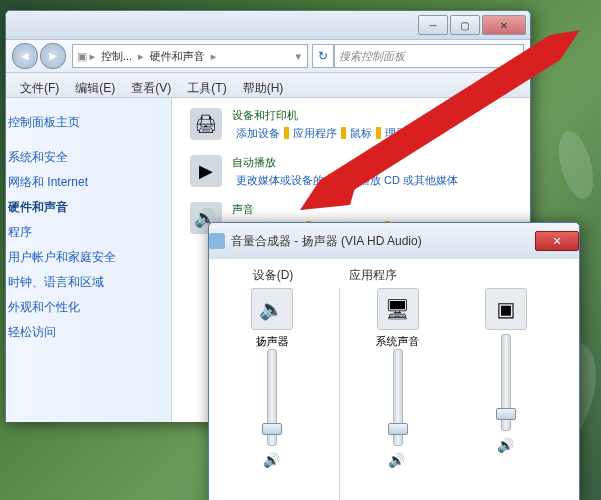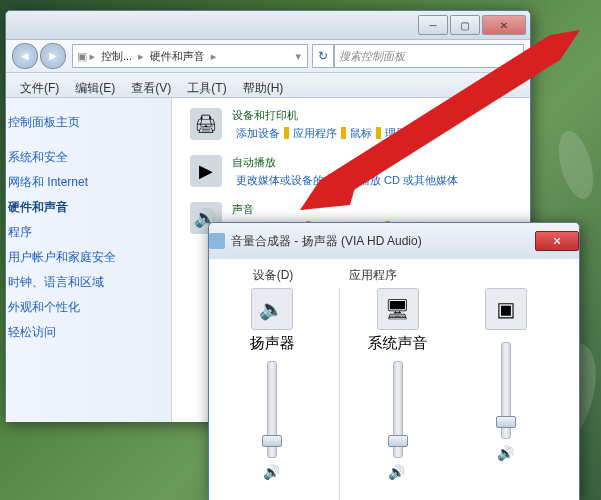--- a/index.html
+++ b/index.html
@@ -34,21 +34,21 @@
 .titlebar2{height:36px;background:linear-gradient(#f0f4fa,#d8e2ee);display:flex;align-items:center;padding:0 0;border-radius:5px 5px 0 0}
 .titlebar2 .icon{width:16px;height:16px;background:#8ab8e0;border-radius:2px;margin-right:6px}
 .titlebar2 .title{flex:1;font-size:12px;color:#333}
 .closebtn2{width:42px;height:18px;background:linear-gradient(#e86060,#c03030);border:1px solid #802020;border-radius:2px;color:#fff;display:flex;align-items:center;justify-content:center;font-size:11px}
 .mixbody{background:#fff;height:248px;padding:8px 14px}
 .mixhdr{display:flex;margin-bottom:4px}
 .mixhdr span{width:100px;font-size:12px;color:#333;text-align:center}
 .mixrow{display:flex}
 .chan{width:100px;display:flex;flex-direction:column;align-items:center;margin-right:10px}
 .chanicon{width:40px;height:40px;background:#e8ecf0;border:1px solid #c0c8d0;border-radius:3px;margin-bottom:4px;display:flex;align-items:center;justify-content:center;font-size:20px}
-.chanlbl{font-size:15px;margin-bottom:8px}
+.chanlbl{font-size:11px;}
 .slider{width:8px;height:95px;background:linear-gradient(90deg,#d0d4d8,#f0f4f8,#d0d4d8);border:1px solid #b0b8c0;border-radius:3px;position:relative;margin-bottom:6px}
 .thumb{position:absolute;width:18px;height:10px;background:linear-gradient(#f0f4f8,#c0d0e0);border:1px solid #8090a0;border-radius:2px;left:-6px;bottom:10px}
 .spkicon{color:#2080e0;font-size:14px}
 .divv{width:1px;height:220px;background:#d0d8e0;margin:0 8px}
 .arrow{position:absolute;left:300px;top:30px;width:280px;height:180px;pointer-events:none}
 </style>
 </head>
 <body>
 
 <div class="leaf" style="right:10px;bottom:40px;width:60px;height:120px;transform:rotate(20deg)"></div>

